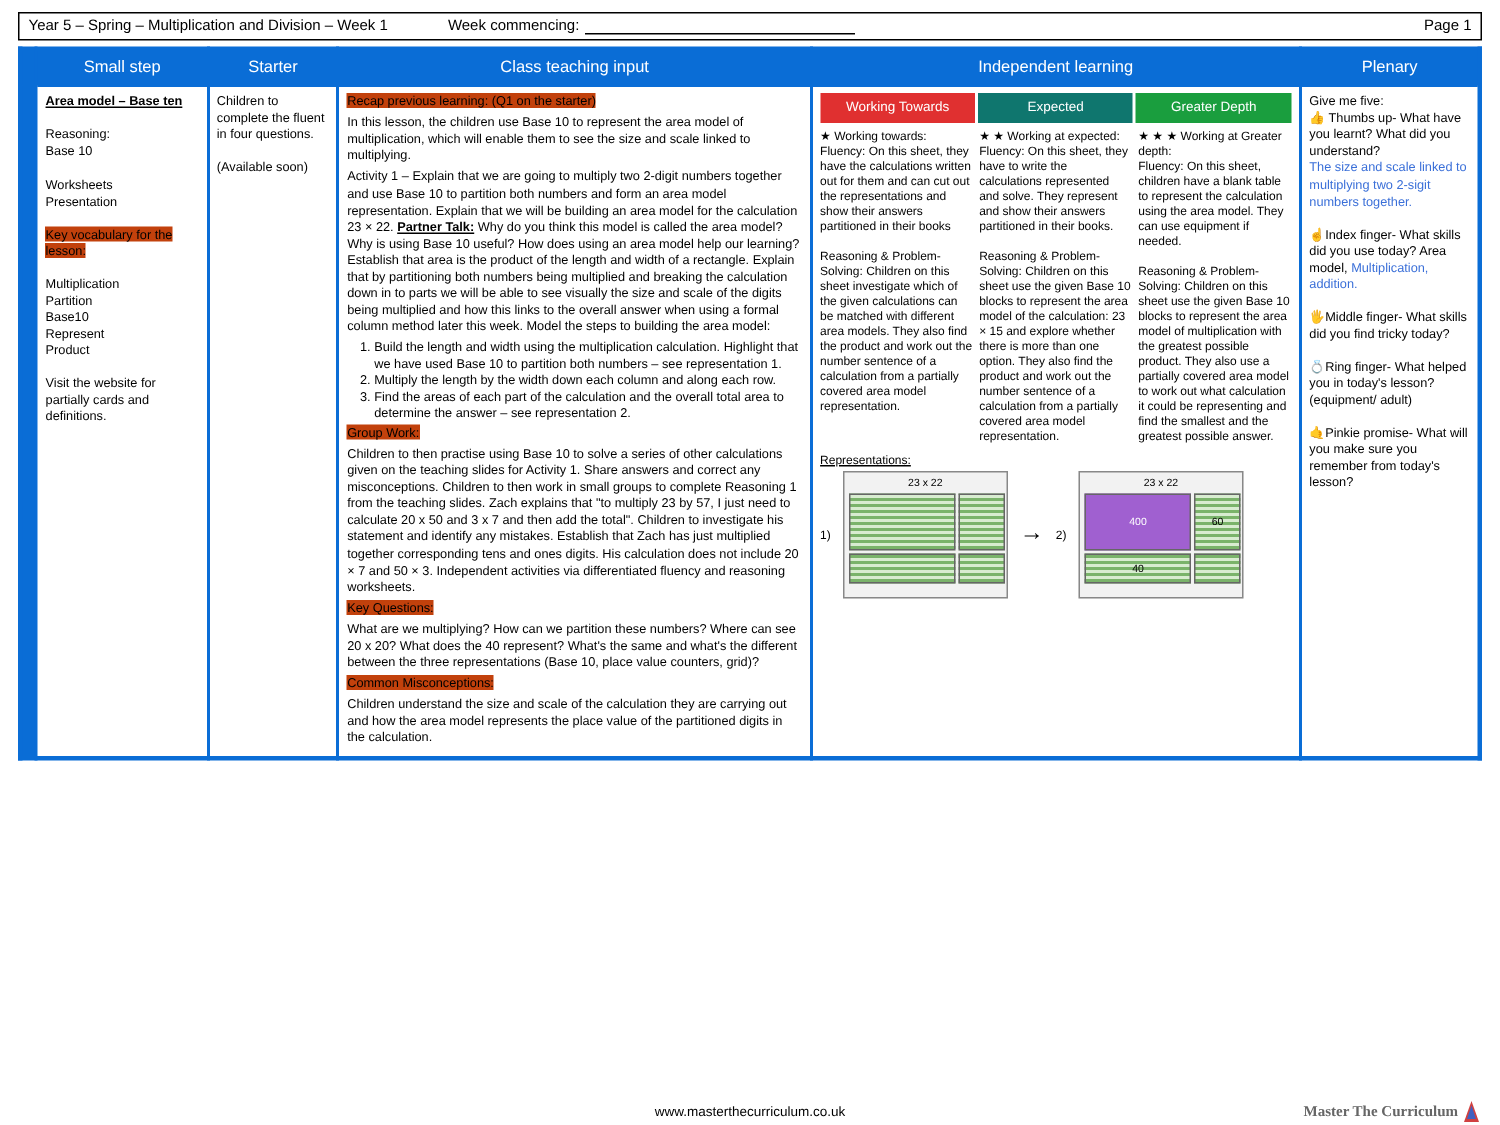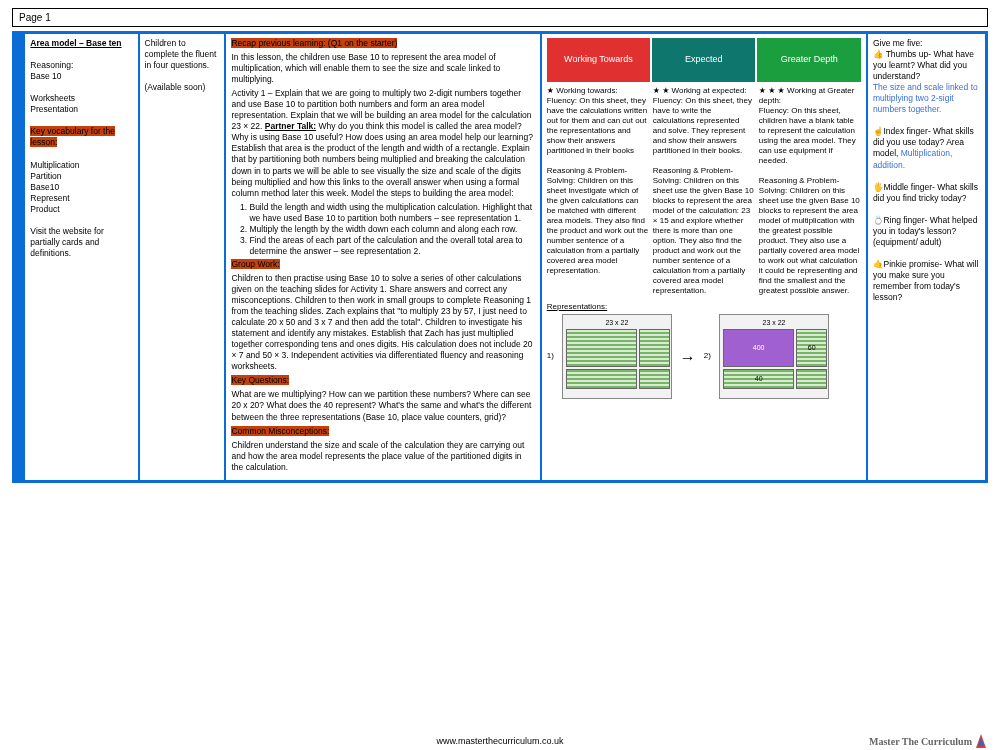--- a/index.html
+++ b/index.html
@@ -6,21 +6,21 @@
 body { font-family: 'Comic Sans MS', cursive, sans-serif; font-size: 9px; background: #fff; color: #000; width: 1000px; height: 750px; position: relative; padding: 8px 12px; }
 .header-bar { border: 1px solid #000; padding: 3px 6px; font-size: 10px; display: flex; justify-content: space-between; margin-bottom: 4px; }
 .header-left { display: flex; gap: 40px; }
 .week-comm { display: flex; gap: 4px; }
 .week-comm .line { border-bottom: 1px solid #000; width: 180px; display: inline-block; }
 .main-table { border: 3px solid #0a6dd6; border-collapse: collapse; width: 100%; table-layout: fixed; }
 .main-table td, .main-table th { border: 2px solid #0a6dd6; vertical-align: top; padding: 4px 5px; font-size: 8.5px; line-height: 1.3; }
 .top-row th { background: #0a6dd6; color: #fff; text-align: center; font-weight: normal; padding: 4px; font-size: 11px; }
 .left-spacer { width: 10px; background: #0a6dd6; }
 .sub-labels { display: flex; gap: 2px; margin-bottom: 4px; }
-.sub-label { flex: 1; text-align: center; padding: 16px; color: #fff; font-size: 9px; }
+.sub-label { flex: 1; text-align: center; padding: 4px; color: #fff; font-size: 9px; }
 .wt { background: #e03030; }
 .exp { background: #0f766e; }
 .gd { background: #1a9e3e; }
 .il-cols { display: flex; gap: 4px; }
 .il-col { flex: 1; font-size: 8px; line-height: 1.25; }
 .hl { background: #c2410c; }
 .bold { font-weight: bold; text-decoration: underline; }
 .blue-text { color: #3a6fd8; }
 .smallstep-col ol, .teaching-col ol { padding-left: 18px; margin: 2px 0; }
 .teaching-col p { margin-bottom: 3px; }
@@ -35,33 +35,48 @@
 .arrow { font-size: 16px; }
 .footer { position: absolute; bottom: 4px; left: 0; right: 0; text-align: center; font-size: 9px; font-family: Arial, sans-serif; }
 .footer-logo { position: absolute; right: 14px; bottom: 2px; font-family: cursive; font-size: 10px; color: #666; display:flex; align-items:center; gap:4px;font-weight:bold;}
 .flame { width:0;height:0;border-left:5px solid transparent;border-right:5px solid transparent;border-bottom:14px solid #d04040; position:relative;}
 .flame::after{content:'';position:absolute;left:-3px;top:3px;width:0;height:0;border-left:3px solid transparent;border-right:3px solid transparent;border-bottom:9px solid #4060c0;}
 </style>
 </head>
 <body>
 
 <div class="header-bar">
+  <div class="header-left">
+    <span>Year 5 – Spring – Multiplication and Division – Week 1</span>
+    <span class="week-comm">
+      <span>Week commencing:</span>
+        <span class="line"></span>
+    </span>
+  </div>
   <span>Page 1</span>
 </div>
 
 <table class="main-table">
   <colgroup>
     <col class="left-spacer">
     <col style="width:105px">
     <col style="width:80px">
     <col style="width:290px">
     <col style="width:300px">
     <col style="width:110px">
   </colgroup>
   <tbody>
+      <tr class="top-row">
+    <th class="left-spacer"></th>
+    <th>Small step</th>
+    <th>Starter</th>
+    <th>Class teaching input</th>
+    <th>Independent learning</th>
+    <th>Plenary</th>
+  </tr>
   <tr>
     <td class="left-spacer"></td>
 
     <td class="smallstep-col">
       <p class="bold">Area model – Base ten</p><br>
       <p>Reasoning:</p>
       <p style="white-space:pre-line">Base 10
 
 Worksheets
 Presentation</p><br>

